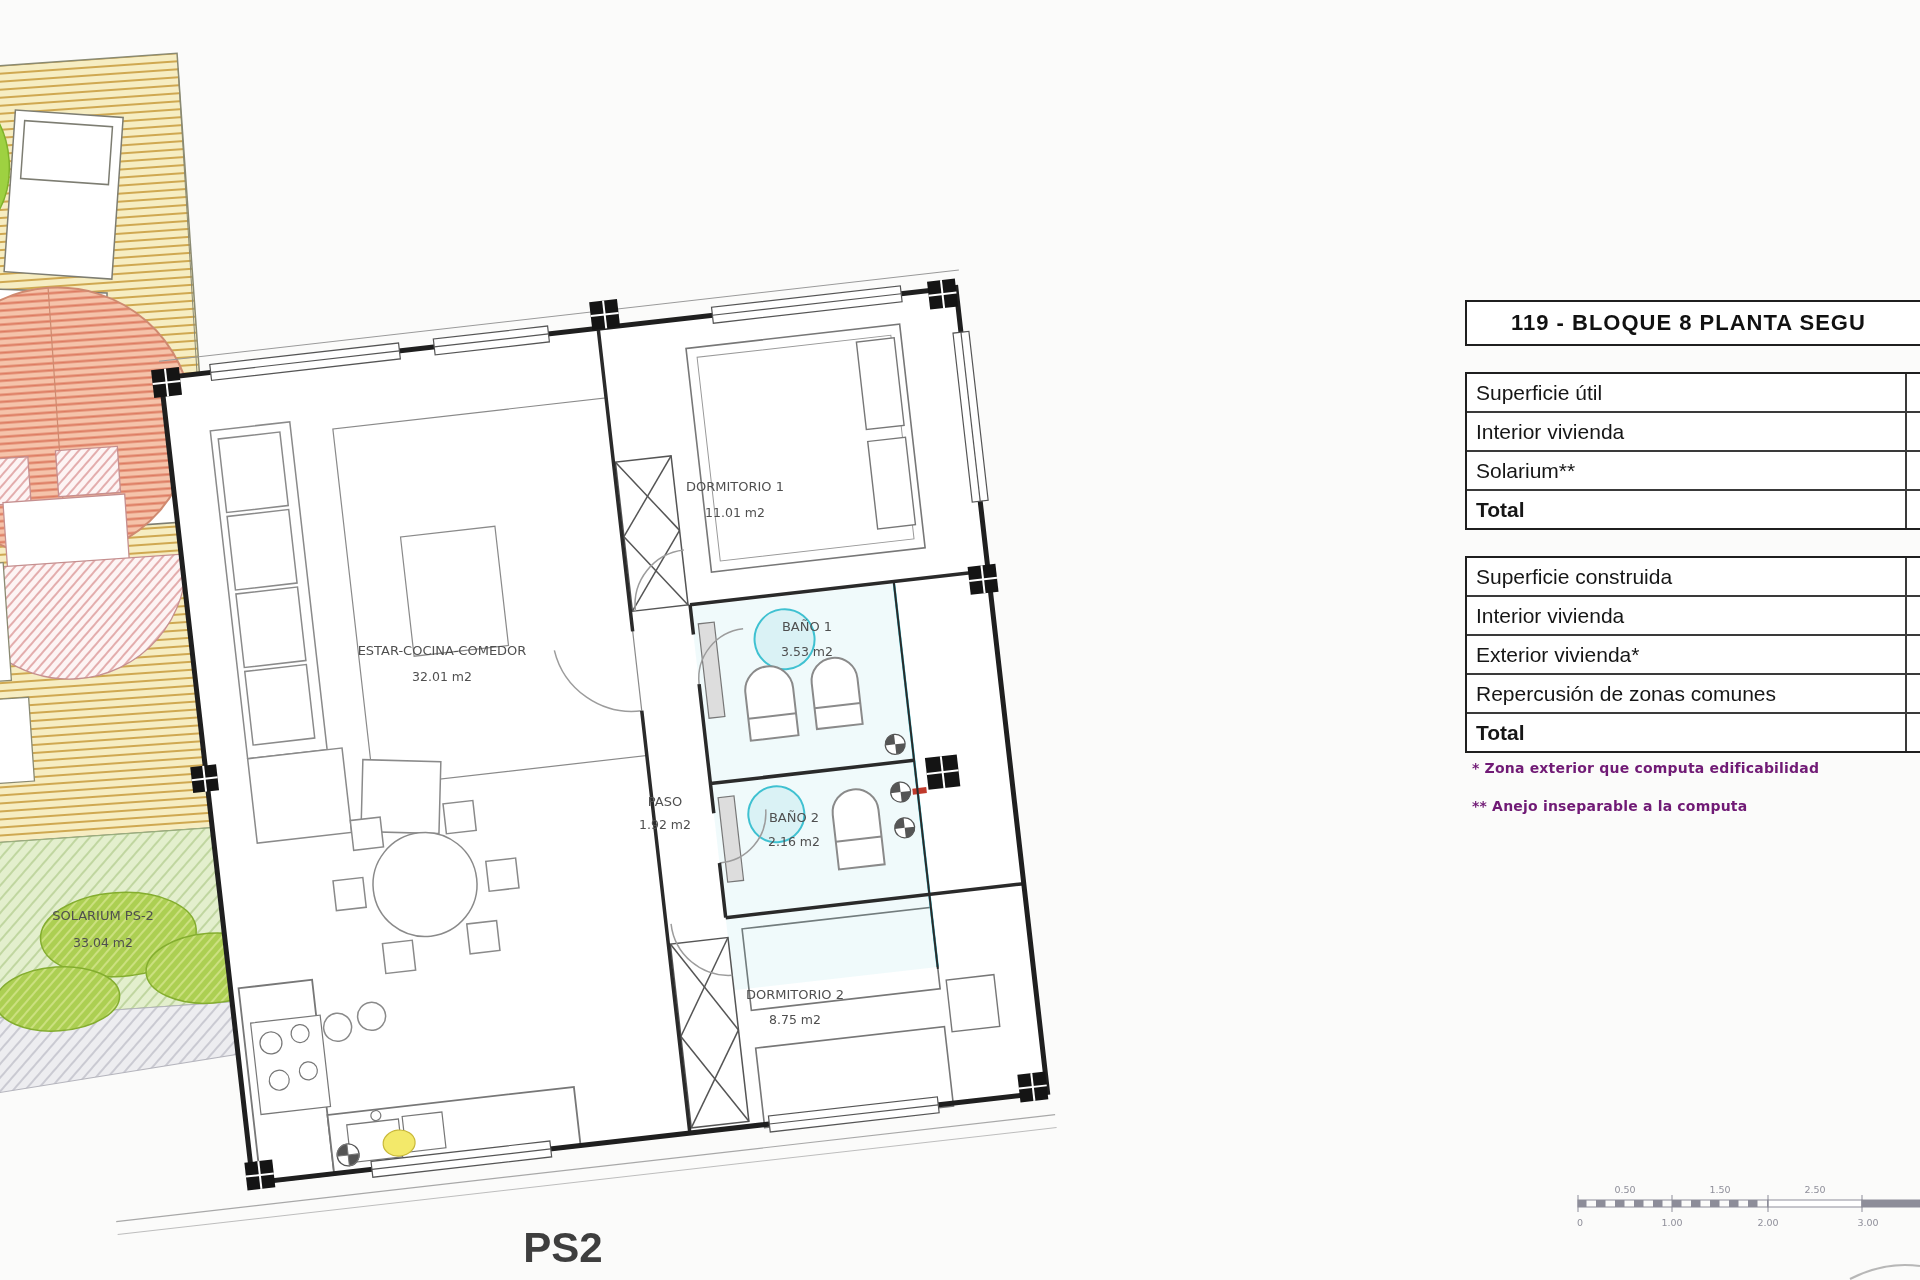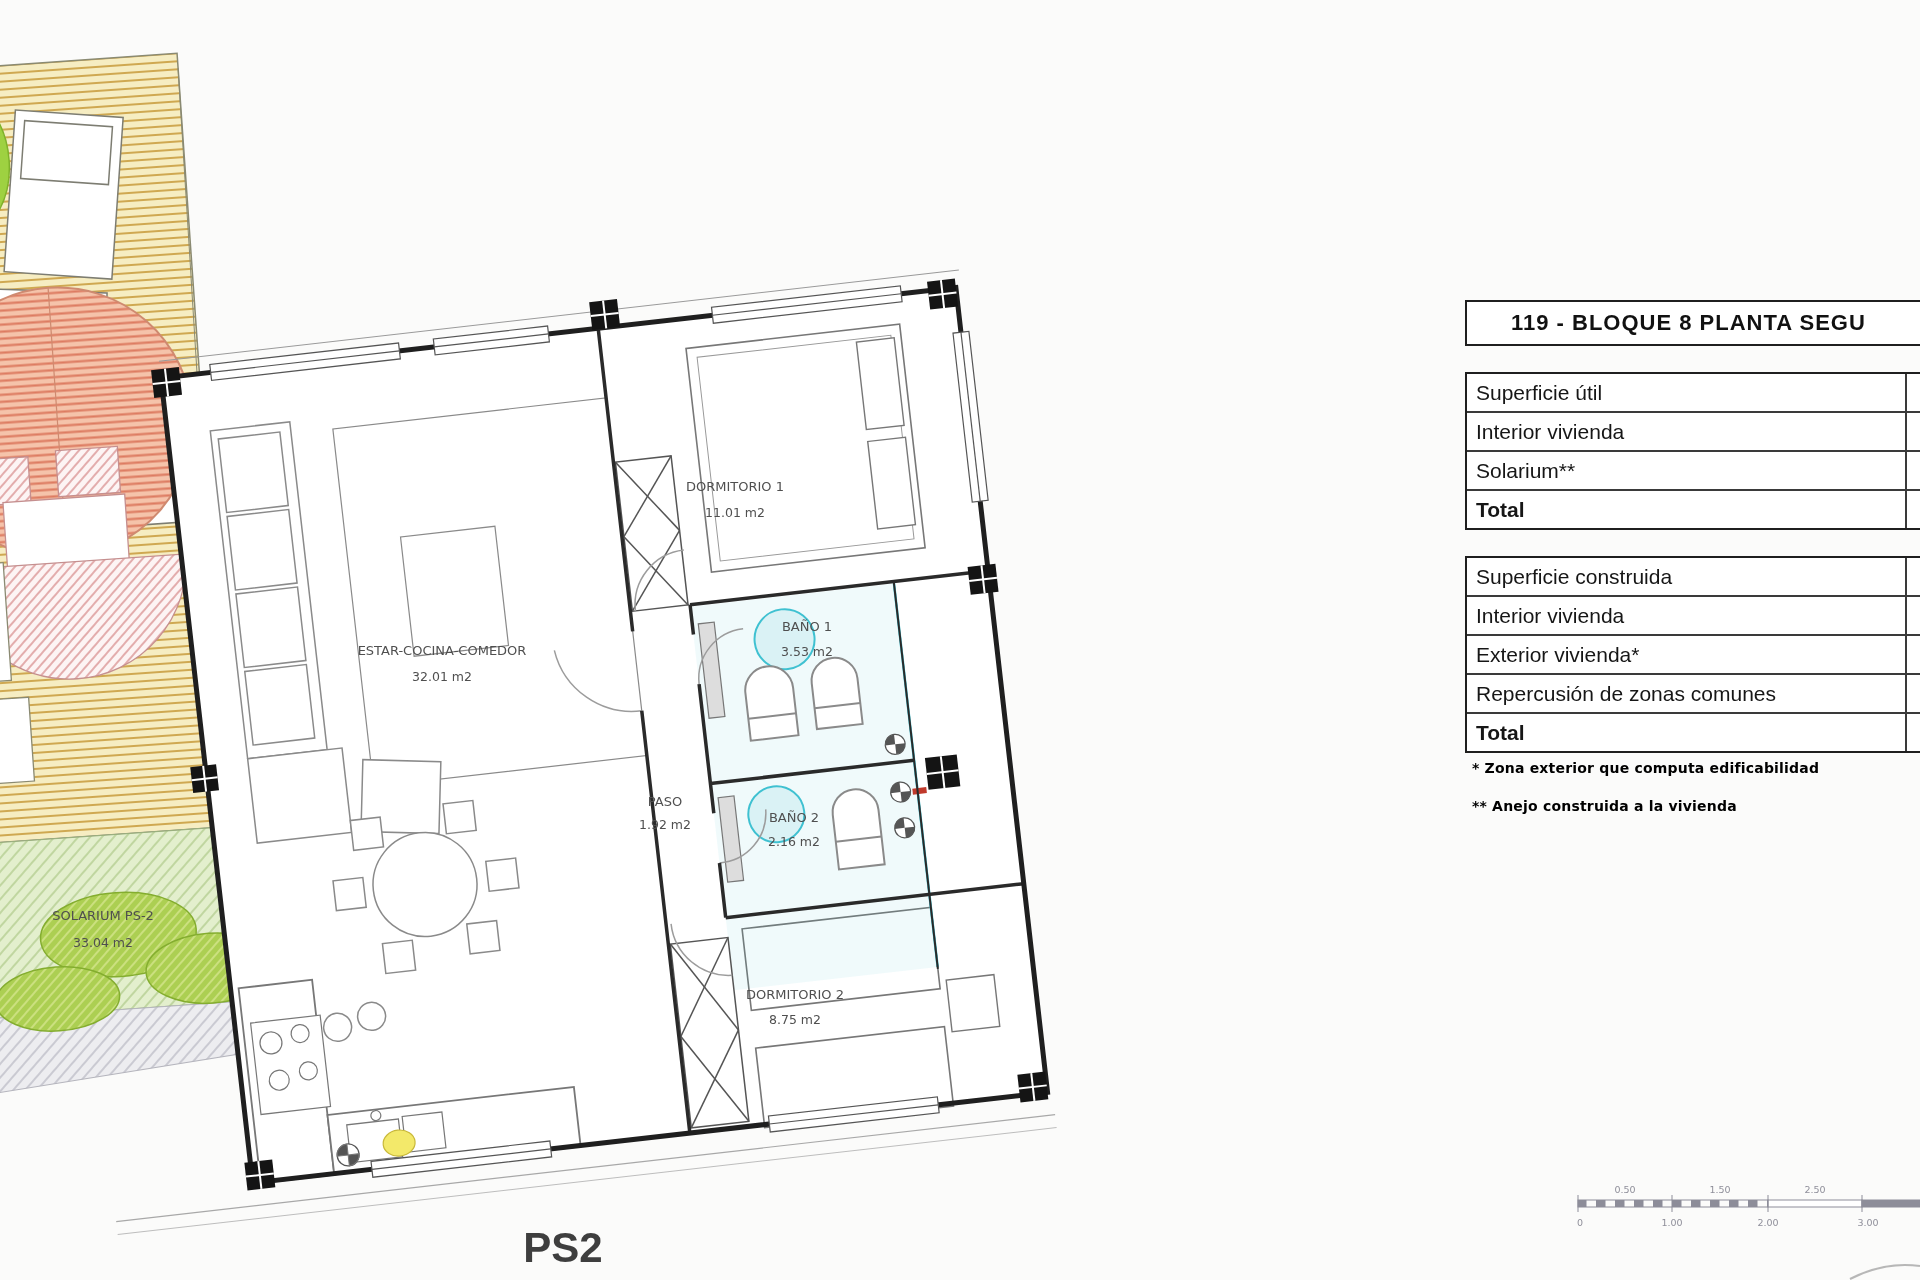--- a/index.html
+++ b/index.html
@@ -17,21 +17,21 @@
              font-size:22px;font-weight:bold;letter-spacing:1px;color:#111;
              padding-left:44px;white-space:nowrap;}
   .tbl{position:absolute;left:1465px;width:612px;background:#fff;border:2.5px solid #1f1f1f;box-sizing:border-box;}
   #tbl-util{top:372px;}
   #tbl-cons{top:556px;}
   .tr{position:relative;height:37px;line-height:37px;font-size:21px;color:#161616;
       padding-left:9px;border-bottom:2px solid #3a3a3a;white-space:nowrap;overflow:hidden;}
   .tr:first-child{height:38px;line-height:38px;font-weight:bold;}
   .tr:last-child{border-bottom:none;font-weight:bold;}
   .vsep{position:absolute;top:0;bottom:0;left:438px;width:2px;background:#3a3a3a;}
-  .fn{position:absolute;left:1472px;font-size:14px;font-weight:bold;color:#000000;
+  .fn{position:absolute;left:1472px;font-size:14px;font-weight:bold;color:#701a75;
       font-family:"DejaVu Sans",sans-serif;letter-spacing:.2px;white-space:nowrap;}
   #fn1{top:760px;}
   #fn2{top:798px;}
 </style>
 </head>
 <body>
 
 <div id="stage">
 
 <svg width="1920" height="1280" viewBox="0 0 1920 1280">
@@ -342,14 +342,14 @@
   <div class="tbl" id="tbl-cons">
     <div class="vsep"></div>
     <div class="tr">Superficie construida</div>
     <div class="tr">Interior vivienda</div>
     <div class="tr">Exterior vivienda*</div>
     <div class="tr">Repercusión de zonas comunes</div>
     <div class="tr">Total</div>
   </div>
 
   <div class="fn" id="fn1">* Zona exterior que computa edificabilidad</div>
-  <div class="fn" id="fn2">** Anejo construida a la vivienda</div>
+  <div class="fn" id="fn2">** Anejo inseparable a la computa</div>
 </div>
 
 </body></html>

